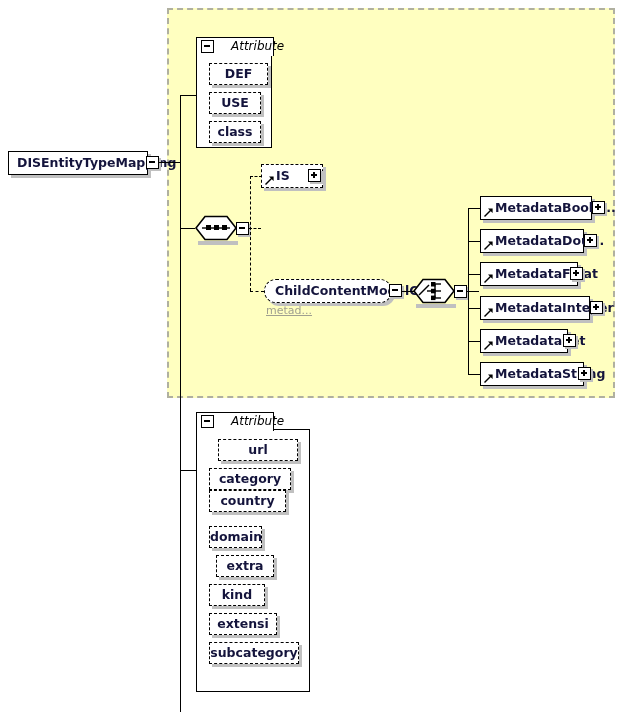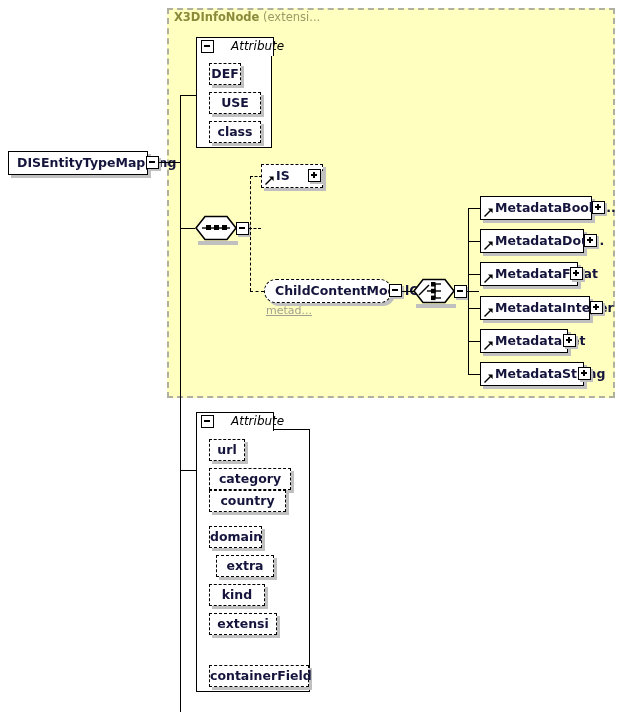--- a/index.html
+++ b/index.html
@@ -197,21 +197,20 @@
     height: 26px;
   }
   .compositor svg { display: block; }
 </style>
 </head>
 <body>
 
 <div id="canvas">
 
   <div class="ext-region"></div>
-  <div class="ext-title"><b>X3DInfoNode</b><span> (extensi...</span></div>
 
   <div class="node root" style="left:8px; top:151px; width:140px;">
     <span>DISEntityTypeMapping</span>
   </div>
   <div class="toggle" style="left:146px; top:156px;"></div>
 
   <div class="line-h" style="left:159px; top:162px; width:22px;"></div>
 
   <div class="line-v" style="left:180px; top:95px; height:618px;"></div>
 
@@ -220,21 +219,21 @@
   <div class="line-h" style="left:180px; top:228px; width:15px;"></div>
 
   <div class="line-h" style="left:180px; top:470px; width:17px;"></div>
 
   <div class="attr-box" style="left:196px; top:54px; width:76px; height:94px;"></div>
   <div class="attr-tab" style="left:196px; top:37px; width:78px;">
     <span class="toggle"></span>
     <span>Attribute</span>
   </div>
 
-  <div class="attr-item" style="left:209px; top:63px; width:32px;">
+  <div class="attr-item" style="left:209px; top:63px; width:59px;">
     <span>DEF</span>
   </div>
   <div class="attr-item" style="left:209px; top:92px; width:52px;">
     <span>USE</span>
   </div>
   <div class="attr-item" style="left:209px; top:121px; width:52px;">
     <span>class</span>
   </div>
 
   <div class="compositor" style="left:195px; top:215px;">
@@ -351,38 +350,38 @@
     <span>MetadataString</span>
   </div>
   <div class="toggle plus" style="left:578px; top:367px;"></div>
 
   <div class="attr-box" style="left:196px; top:429px; width:114px; height:263px;"></div>
   <div class="attr-tab" style="left:196px; top:412px; width:78px;">
     <span class="toggle"></span>
     <span>Attribute</span>
   </div>
 
-  <div class="attr-item" style="left:209px; top:439px; width:36px;">
+  <div class="attr-item" style="left:218px; top:439px; width:80px;">
     <span>url</span>
   </div>
   <div class="attr-item" style="left:209px; top:468px; width:82px;">
     <span>category</span>
   </div>
   <div class="attr-item" style="left:209px; top:490px; width:77px;">
     <span>country</span>
   </div>
   <div class="attr-item" style="left:209px; top:526px; width:53px;">
     <span>domain</span>
   </div>
   <div class="attr-item" style="left:216px; top:555px; width:58px;">
     <span>extra</span>
   </div>
   <div class="attr-item" style="left:209px; top:584px; width:56px;">
     <span>kind</span>
   </div>
   <div class="attr-item" style="left:209px; top:613px; width:68px;">
     <span>extensi</span>
   </div>
-  <div class="attr-item" style="left:209px; top:665px; width:100px;">
-    <span>containerField</span>
+  <div class="attr-item" style="left:209px; top:642px; width:90px;">
+    <span>subcategory</span>
   </div>
 
 </div>
 
 </body></html>

